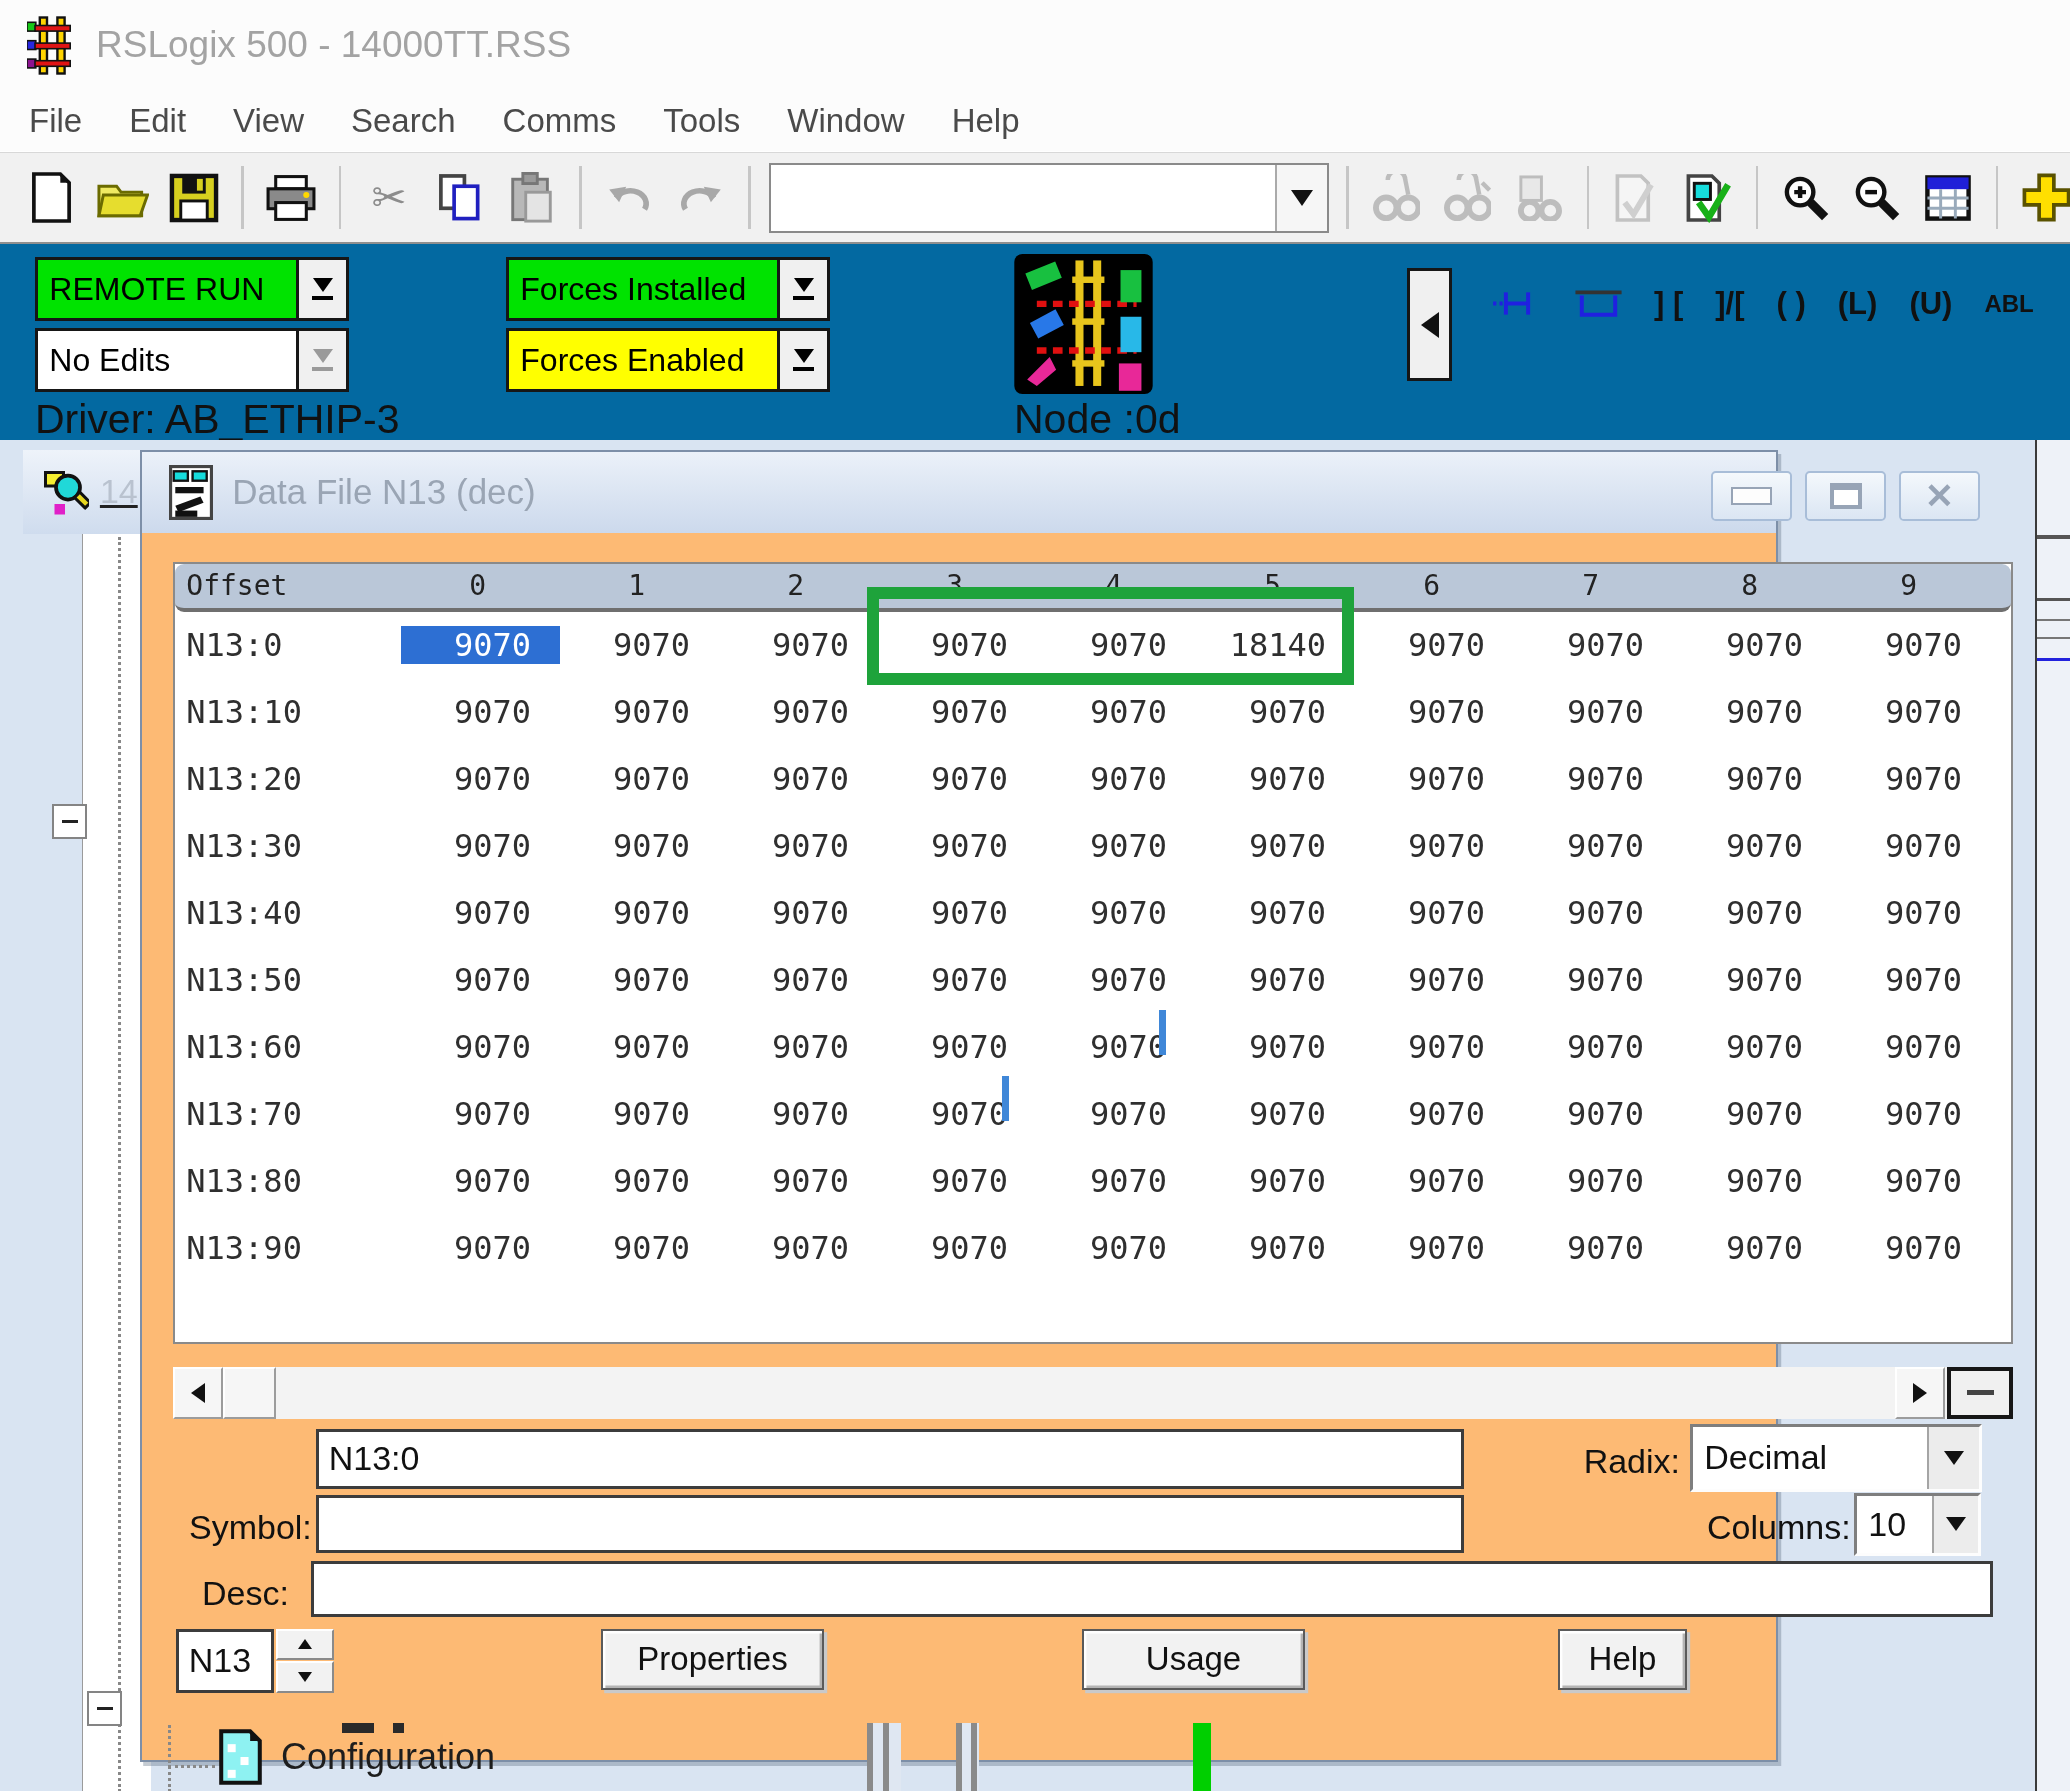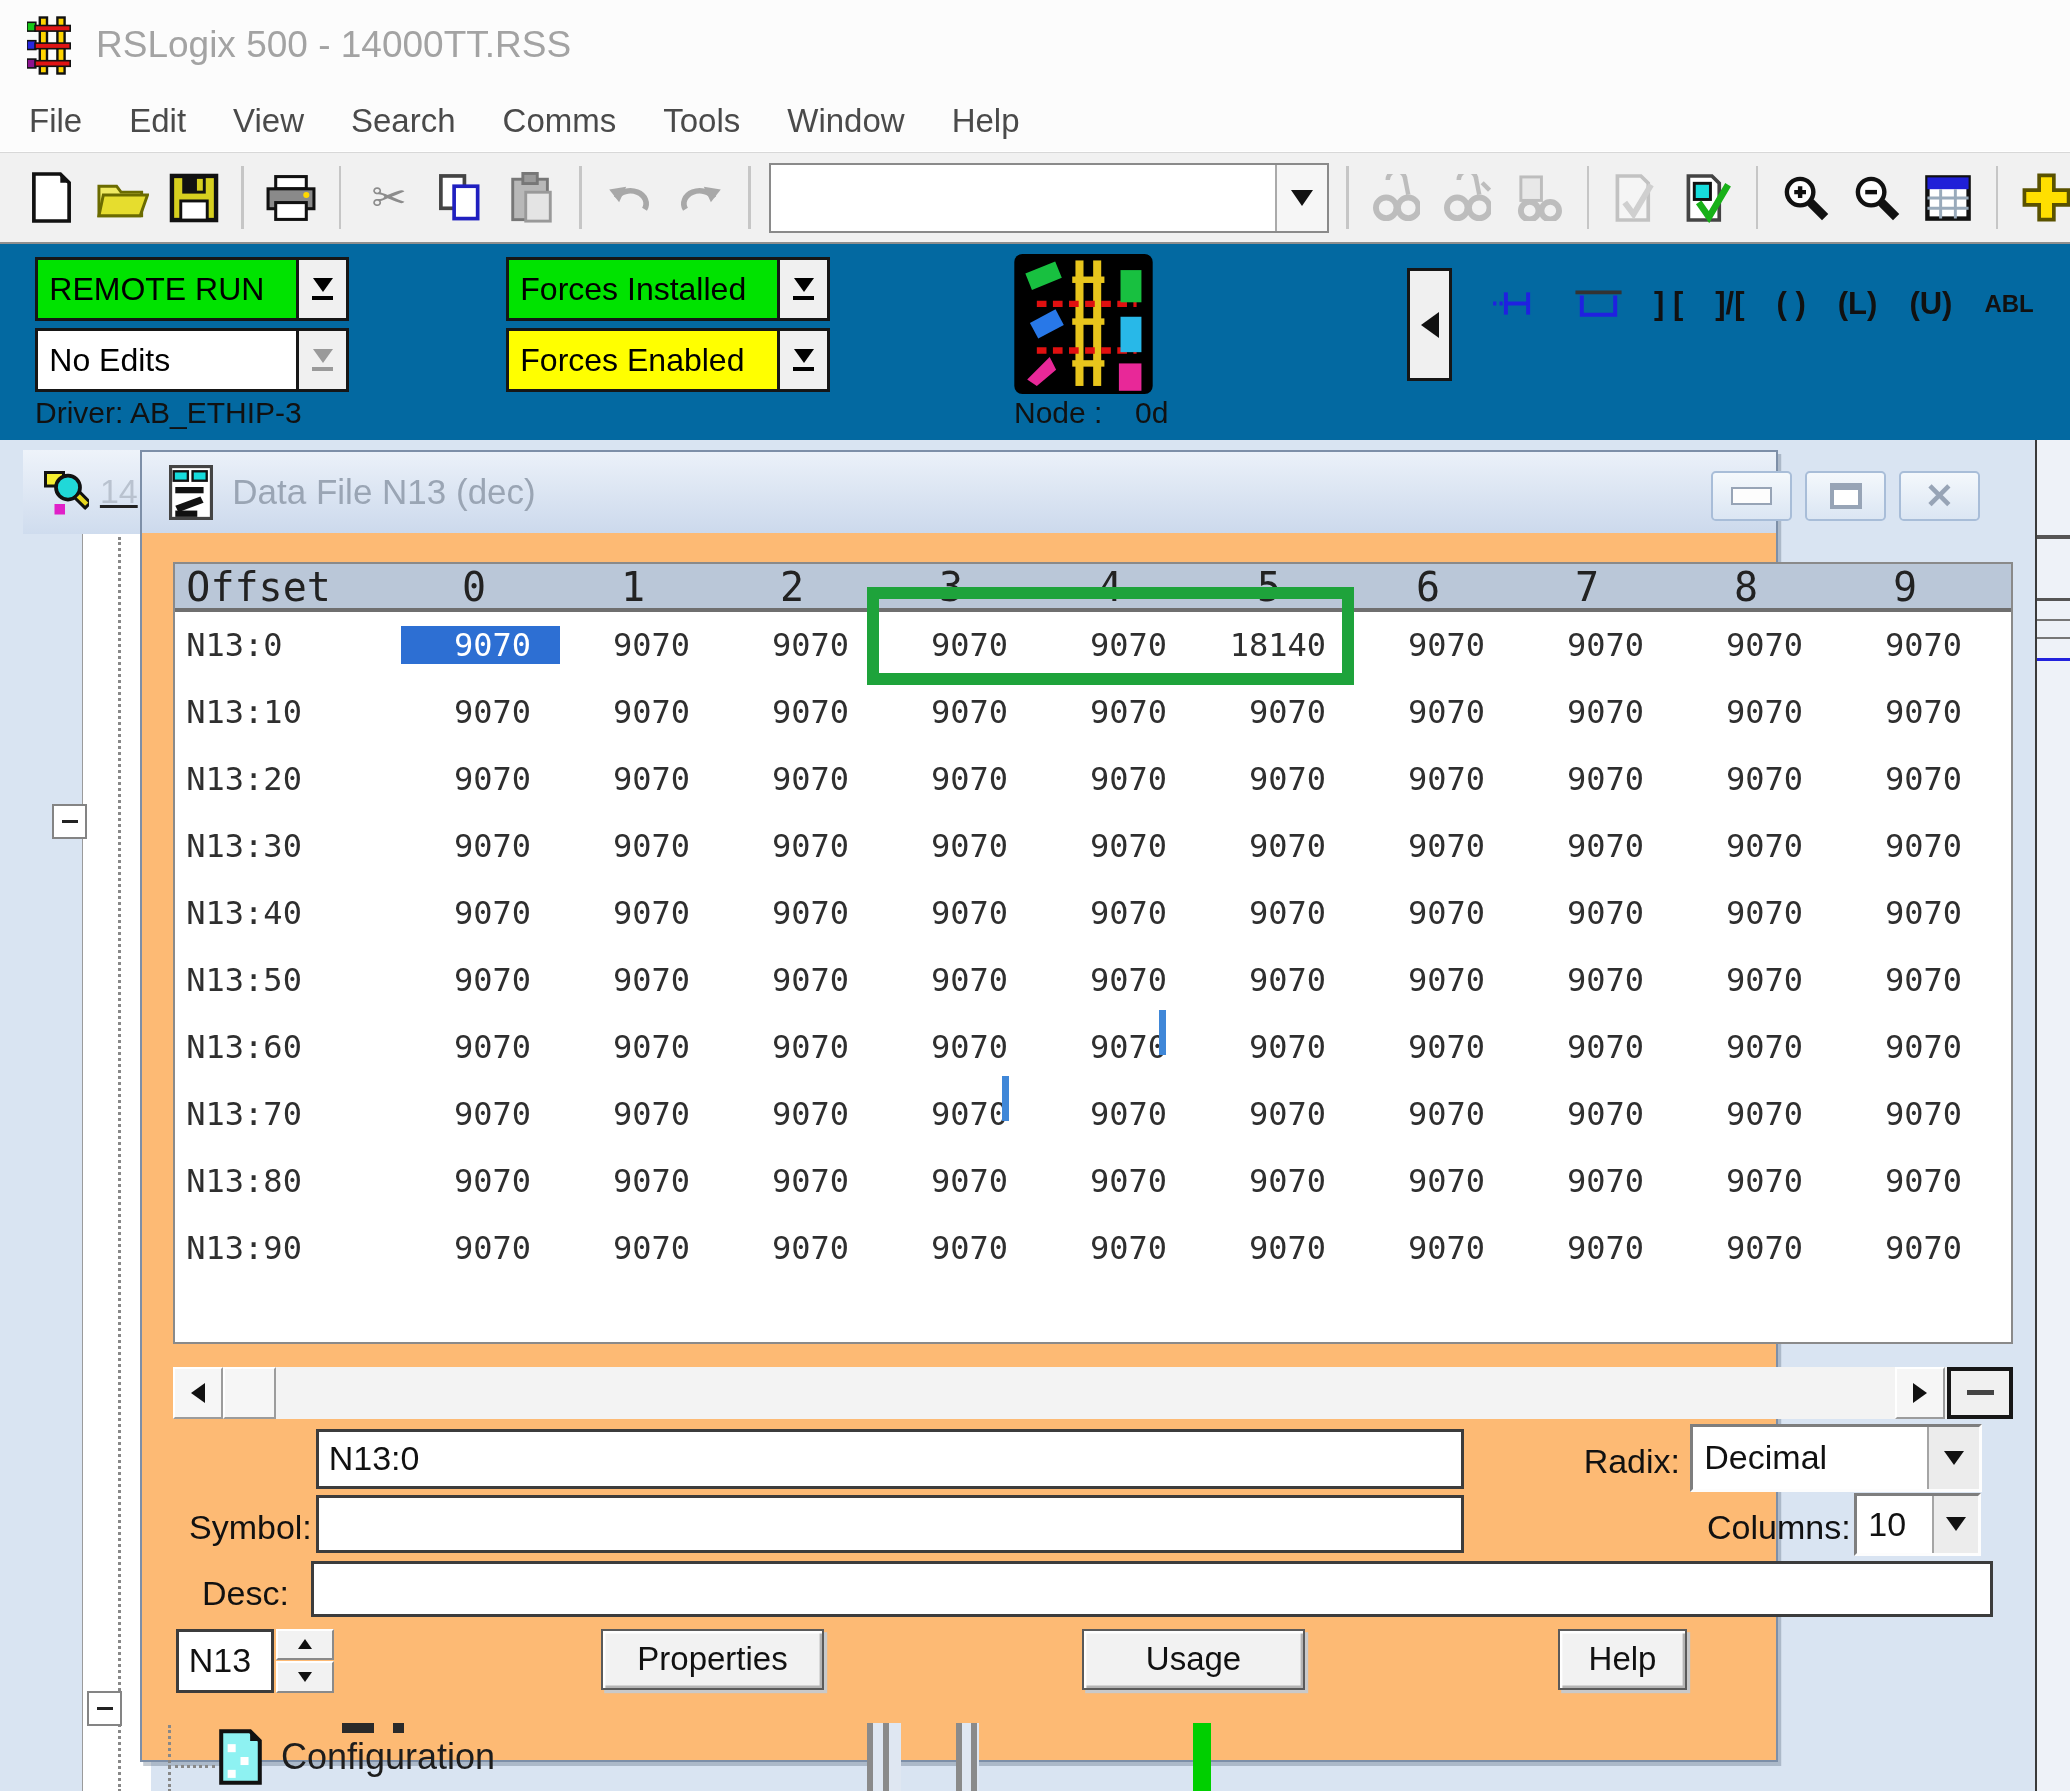--- a/index.html
+++ b/index.html
@@ -36,21 +36,21 @@
                border-top:2.4px solid #8f8f8f;}
   .scombo{position:absolute;display:flex;height:64px;border:3.2px solid #161616;background:#fff;box-sizing:border-box;}
   .scombo .txt{flex:1;font-size:32px;display:flex;align-items:center;padding-left:11.3px;color:#000;white-space:nowrap;}
   .scombo .btn{width:47px;border-left:3.2px solid #161616;background:#f0f0f0;display:flex;flex-direction:column;
                align-items:center;justify-content:center;}
   .dn-arr{width:0;height:0;border-left:10.5px solid transparent;border-right:10.5px solid transparent;border-top:14.5px solid #000;}
   .dn-bar{width:21px;height:4px;background:#000;margin-top:3.2px;}
   .gray .dn-arr{border-top-color:#9a9a9a;} .gray .dn-bar{background:#9a9a9a;}
   .green-bg{background:#00e300!important;}
   .yellow-bg{background:#ffff00!important;}
-  .status-text{position:absolute;font-size:30px;color:#111;white-space:nowrap;}
+  .status-text{position:absolute;font-size:41px;color:#111;white-space:nowrap;}
   .panel-divider{position:absolute;left:1373px;top:242px;width:2.4px;height:198px;background:#b5b5b5;}
 
   
   .collapse-btn{position:absolute;left:1407px;top:266px;width:45px;height:113px;background:#f0f0f0;
                 border:3.2px solid #161616;display:flex;align-items:center;justify-content:center;box-sizing:border-box;}
   .tri-left{width:0;height:0;border-top:13px solid transparent;border-bottom:13px solid transparent;border-right:18px solid #111;}
   .tri-right{width:0;height:0;border-top:13px solid transparent;border-bottom:13px solid transparent;border-left:18px solid #111;}
   .palette-icons{position:absolute;left:1491px;top:271px;height:61px;display:flex;align-items:center;gap:32px;}
   .pal-txt{font-size:31px;font-weight:bold;color:#111;white-space:nowrap;}
   .pal-abl{font-size:24px;font-weight:bold;color:#111;}
@@ -91,21 +91,21 @@
   .winbtn{position:absolute;top:19.3px;width:81px;height:50px;background:linear-gradient(#f4f8fc,#dbe6f3);
           border:2.4px solid #a8bdd8;border-radius:4.8px;display:flex;align-items:center;justify-content:center;box-sizing:border-box;}
   .winbtn.min{left:1569px;} .winbtn.res{left:1663px;} .winbtn.cls{left:1757px;}
   .min-glyph{width:37px;height:14.5px;background:#fdfdfd;border:2.4px solid #97a4b6;}
   .res-glyph{width:32px;height:26px;background:#fff;border:4px solid #97a4b6;border-top-width:7.3px;box-sizing:border-box;}
   .cls-glyph{font-size:35px;font-weight:bold;color:#97a4b6;line-height:1;}
 
   
   .dtable{position:absolute;left:31px;top:110px;width:1840px;border:2.4px solid #8a8a8a;background:#fff;box-sizing:border-box;}
   .thead{display:grid;grid-template-columns:226px repeat(10,159px);background:#bac7d8;height:44px;
-         border-bottom:4px solid #6f6f6f;font-family:"DejaVu Sans Mono",monospace;font-size:40px;align-items:center;}
+         border-bottom:4px solid #6f6f6f;font-family:"DejaVu Sans Mono",monospace;font-size:28px;align-items:center;border-radius:9px;}
   .thead .off{padding-left:11.3px;}
   .thead .num{text-align:right;padding-right:74px;}
   .tbody{background:#fff;height:730px;}
   .trow{display:grid;grid-template-columns:226px repeat(10,159px);height:67px;align-items:center;
         font-family:"DejaVu Sans Mono",monospace;font-size:32px;color:#2f2f2f;}
   .tlabel{padding-left:11.3px;}
   .tcell{text-align:right;padding-right:29px;}
   .tcell.sel{background:#2d6fd3;color:#fff;}
 
   .annotation-box{position:absolute;left:725px;top:135px;width:487px;height:98px;

